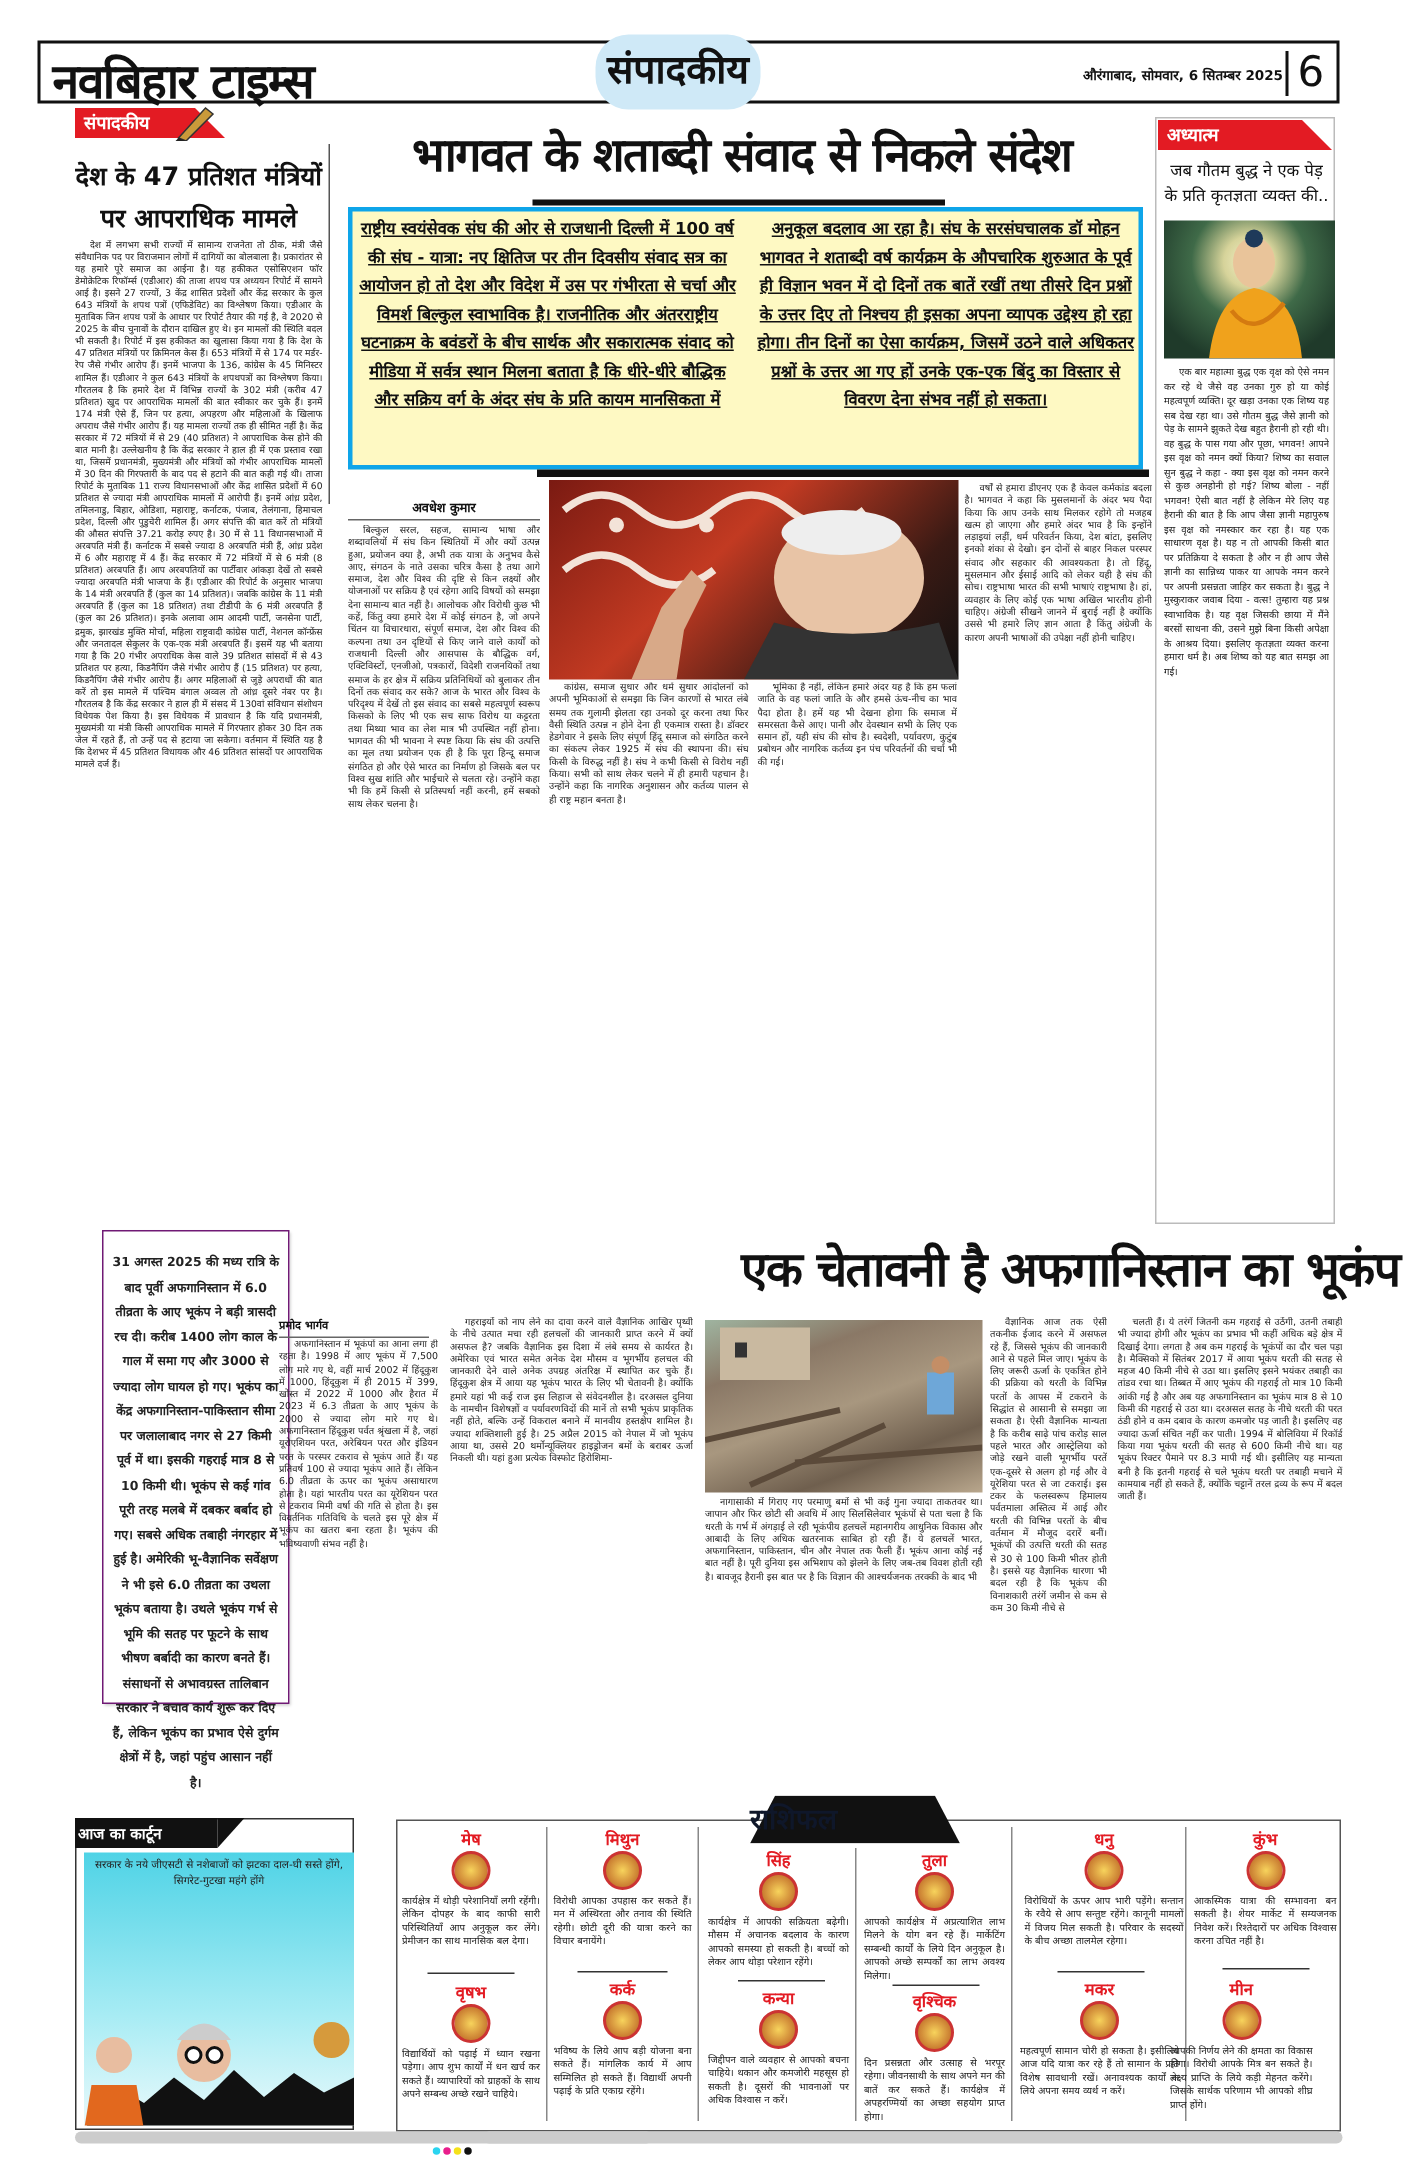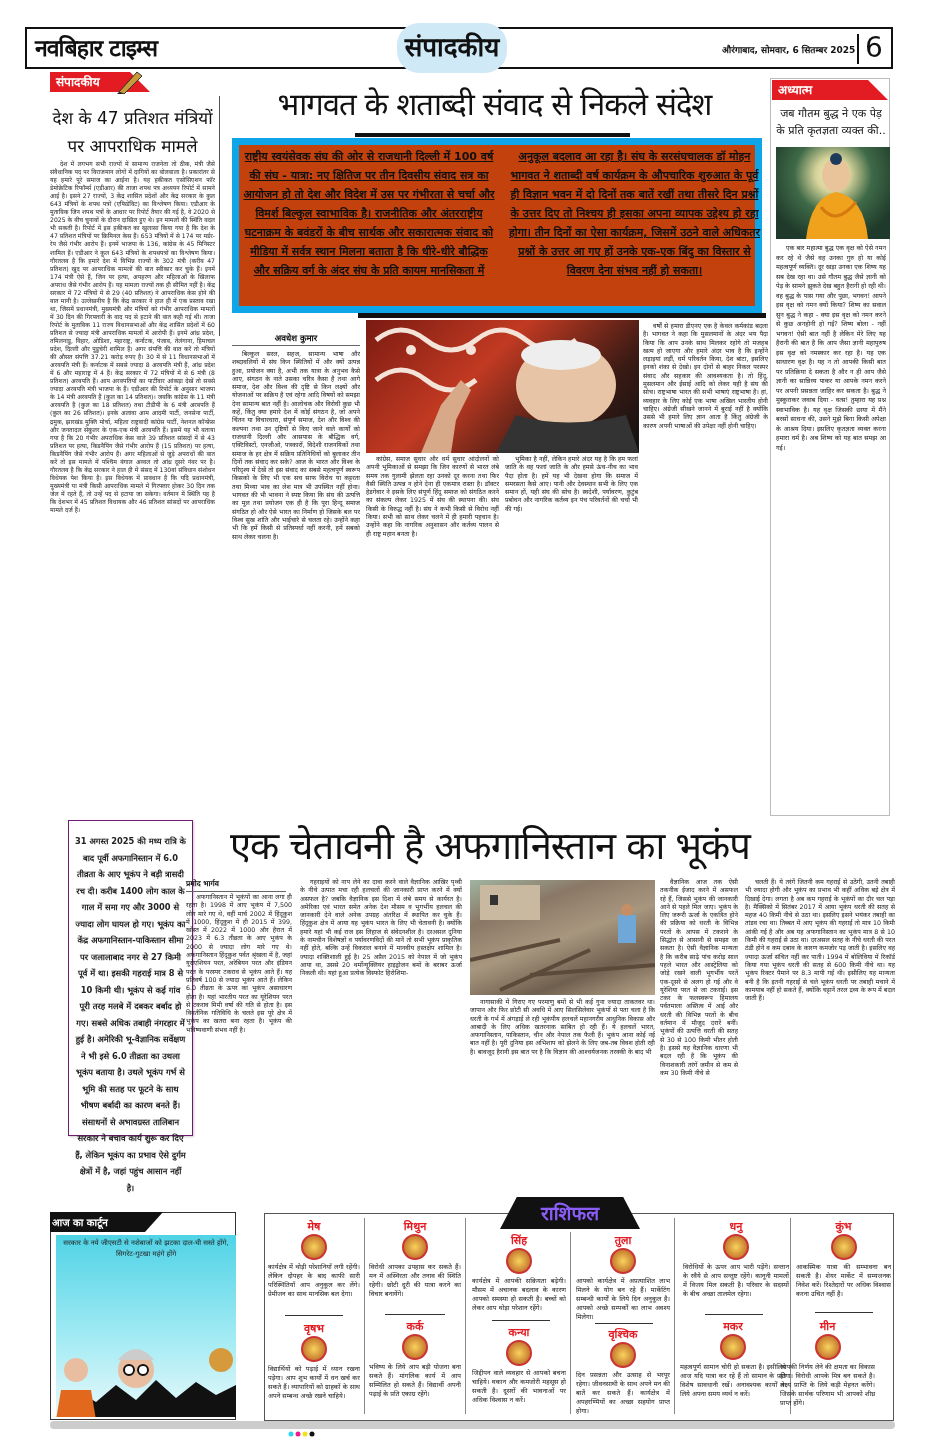--- a/index.html
+++ b/index.html
@@ -1,30 +1,30 @@
 <!DOCTYPE html>
 <html><head>
 <meta charset="utf-8">
 <style>
 *{box-sizing:border-box;margin:0;padding:0}
 body{width:945px;height:1455px;background:#fff;font-family:"DejaVu Sans",sans-serif;color:#111;position:relative;overflow:hidden}
 .abs{position:absolute}
 .masthead{left:25px;top:27px;width:868px;height:42px;border:2px solid #111;background:#fff}
-.mast-logo{left:8px;top:2px;font-size:23px;font-weight:bold;letter-spacing:-1px}
+.mast-logo{left:8px;top:2px;font-size:32px;font-weight:bold;letter-spacing:-1px}
 .mast-sec{left:370px;top:-6px;width:110px;height:50px;background:#cfe9f7;border-radius:22px;text-align:center;font-size:26px;font-weight:bold;line-height:48px}
 .mast-date{left:695px;top:14px;font-size:9px;font-weight:bold}
 .mast-sep{left:830px;top:5px;width:2px;height:30px;background:#111}
 .mast-page{left:838px;top:2px;font-size:28px}
 .redtag{background:#e31b23;color:#fff;font-weight:bold;font-size:12px;padding:2px 6px;height:20px;line-height:16px}
 .redtag:after{content:"";position:absolute;right:-20px;top:0;border-left:20px solid #e31b23;border-top:20px solid transparent}
 .text{font-size:6.3px;line-height:8.3px;text-align:justify;color:#222;overflow:hidden}
 .text p{text-indent:10px}
-h1{font-weight:normal;color:#111}
+h1{font-weight:bold;color:#111}
 .hline{background:#333;height:1px}
-.pullbox{border:7px solid #0ea5e9;background:#c2410c}
+.pullbox{border:3px solid #0ea5e9;background:#fef9c3}
 .pull{font-size:11px;line-height:19px;text-align:center;text-decoration:underline;font-weight:bold;color:#111}
 .img{background:linear-gradient(135deg,#7a1a12,#c23a22 40%,#3a1a14 75%,#111)}
 .quake{background:linear-gradient(160deg,#9fb4a0 0,#8a7866 25%,#a8977f 50%,#6f5f4e 75%,#b9a78d)}
 .buddha{background:radial-gradient(circle at 50% 30%,#f5f2c8 0,#d6d39a 20%,#3f6a48 45%,#1f3a2a 80%)}
 .cartoon{background:linear-gradient(180deg,#4fd3e6,#a8ecf4 60%,#e9f9fb)}
 .rashi{position:absolute;text-align:center}
 .rashi .nm{color:#e31b23;font-weight:bold;font-size:11px}
 .rashi .ic{width:26px;height:26px;border-radius:50%;border:2px solid #c33;margin:1px auto 3px;background:radial-gradient(circle,#f7d35c,#b5561e)}
 .rashi .tx{font-size:6.5px;line-height:9px;text-align:justify;color:#222}
 .regbar{height:8px;background:#ccc;border-radius:4px}
@@ -104,21 +104,21 @@
       <path d="M45 60 Q60 80 80 55" stroke="#d47a10" stroke-width="3" fill="none"></path>
     </svg>
 </div>
 <div class="abs text" style="left:776px;top:244px;width:110px;height:568px;font-size:6.4px;line-height:9.5px">
     <p>एक बार महात्मा बुद्ध एक वृक्ष को ऐसे नमन कर रहे थे जैसे वह उनका गुरु हो या कोई महत्वपूर्ण व्यक्ति। दूर खड़ा उनका एक शिष्य यह सब देख रहा था। उसे गौतम बुद्ध जैसे ज्ञानी को पेड़ के सामने झुकते देख बहुत हैरानी हो रही थी। वह बुद्ध के पास गया और पूछा, भगवन! आपने इस वृक्ष को नमन क्यों किया? शिष्य का सवाल सुन बुद्ध ने कहा - क्या इस वृक्ष को नमन करने से कुछ अनहोनी हो गई? शिष्य बोला - नहीं भगवन! ऐसी बात नहीं है लेकिन मेरे लिए यह हैरानी की बात है कि आप जैसा ज्ञानी महापुरुष इस वृक्ष को नमस्कार कर रहा है। यह एक साधारण वृक्ष है। यह न तो आपकी किसी बात पर प्रतिक्रिया दे सकता है और न ही आप जैसे ज्ञानी का सान्निध्य पाकर या आपके नमन करने पर अपनी प्रसन्नता जाहिर कर सकता है। बुद्ध ने मुस्कुराकर जवाब दिया - वत्स! तुम्हारा यह प्रश्न स्वाभाविक है। यह वृक्ष जिसकी छाया में मैंने बरसों साधना की, उसने मुझे बिना किसी अपेक्षा के आश्रय दिया। इसलिए कृतज्ञता व्यक्त करना हमारा धर्म है। अब शिष्य को यह बात समझ आ गई।</p>
   </div>
 
 <div class="abs" style="left:68px;top:820px;width:125px;height:316px;border:1px solid #701a75;box-shadow:1px 1px 2px #ccc">
   <div style="padding:12px 6px;font-size:8.3px;line-height:16.5px;text-align:center;font-weight:bold;color:#222">31 अगस्त 2025 की मध्य रात्रि के बाद पूर्वी अफगानिस्तान में 6.0 तीव्रता के आए भूकंप ने बड़ी त्रासदी रच दी। करीब 1400 लोग काल के गाल में समा गए और 3000 से ज्यादा लोग घायल हो गए। भूकंप का केंद्र अफगानिस्तान-पाकिस्तान सीमा पर जलालाबाद नगर से 27 किमी पूर्व में था। इसकी गहराई मात्र 8 से 10 किमी थी। भूकंप से कई गांव पूरी तरह मलबे में दबकर बर्बाद हो गए। सबसे अधिक तबाही नंगरहार में हुई है। अमेरिकी भू-वैज्ञानिक सर्वेक्षण ने भी इसे 6.0 तीव्रता का उथला भूकंप बताया है। उथले भूकंप गर्भ से भूमि की सतह पर फूटने के साथ भीषण बर्बादी का कारण बनते हैं। संसाधनों से अभावग्रस्त तालिबान सरकार ने बचाव कार्य शुरू कर दिए हैं, लेकिन भूकंप का प्रभाव ऐसे दुर्गम क्षेत्रों में है, जहां पहुंच आसान नहीं है।</div>
 </div>
-<h1 class="abs" style="left:230px;top:822px;width:715px;font-size:38px;line-height:48px;text-align:left;letter-spacing:-1px">एक चेतावनी है अफगानिस्तान का भूकंप</h1>
+<h1 class="abs" style="left:218px;top:822px;width:715px;font-size:32px;line-height:48px;text-align:right;letter-spacing:-1px">एक चेतावनी है अफगानिस्तान का भूकंप</h1>
 
 <div class="abs" style="left:186px;top:878px;width:100px;font-size:7.5px;font-weight:bold;border-bottom:1px solid #666;padding-bottom:3px">प्रमोद भार्गव</div>
 <div class="abs text" style="left:186px;top:893px;width:106px;height:257px">
     <p>अफगानिस्तान में भूकंपों का आना लगा ही रहता है। 1998 में आए भूकंप में 7,500 लोग मारे गए थे, वहीं मार्च 2002 में हिंदूकुश में 1000, हिंदूकुश में ही 2015 में 399, खोस्त में 2022 में 1000 और हैरात में 2023 में 6.3 तीव्रता के आए भूकंप के 2000 से ज्यादा लोग मारे गए थे। अफगानिस्तान हिंदूकुश पर्वत श्रृंखला में है, जहां यूरोएशियन परत, अरेबियन परत और इंडियन परत के परस्पर टकराव से भूकंप आते हैं। यह प्रतिवर्ष 100 से ज्यादा भूकंप आते हैं। लेकिन 6.0 तीव्रता के ऊपर का भूकंप असाधारण होता है। यहां भारतीय परत का यूरेशियन परत से टकराव मिमी वर्षा की गति से होता है। इस विवर्तनिक गतिविधि के चलते इस पूरे क्षेत्र में भूकंप का खतरा बना रहता है। भूकंप की भविष्यवाणी संभव नहीं है।</p>
   </div>
 <div class="abs text" style="left:300px;top:878px;width:162px;height:272px">
     <p>गहराइयों को नाप लेने का दावा करने वाले वैज्ञानिक आखिर पृथ्वी के नीचे उत्पात मचा रही हलचलों की जानकारी प्राप्त करने में क्यों असफल है? जबकि वैज्ञानिक इस दिशा में लंबे समय से कार्यरत है। अमेरिका एवं भारत समेत अनेक देश मौसम व भूगर्भीय हलचल की जानकारी देने वाले अनेक उपग्रह अंतरिक्ष में स्थापित कर चुके हैं। हिंदूकुश क्षेत्र में आया यह भूकंप भारत के लिए भी चेतावनी है। क्योंकि हमारे यहां भी कई राज इस लिहाज से संवेदनशील है। दरअसल दुनिया के नामचीन विशेषज्ञों व पर्यावरणविदों की मानें तो सभी भूकंप प्राकृतिक नहीं होते, बल्कि उन्हें विकराल बनाने में मानवीय हस्तक्षेप शामिल है। ज्यादा शक्तिशाली हुई है। 25 अप्रैल 2015 को नेपाल में जो भूकंप आया था, उससे 20 थर्मोन्यूक्लियर हाइड्रोजन बमों के बराबर ऊर्जा निकली थी। यहां हुआ प्रत्येक विस्फोट हिरोशिमा-</p>
   </div>
 <div class="abs quake" style="left:470px;top:880px;width:185px;height:115px;overflow:hidden">
   <svg width="185" height="115" viewBox="0 0 185 115">
@@ -156,21 +156,21 @@
         <circle cx="87" cy="40" r="5" fill="#fff" stroke="#111" stroke-width="2"></circle>
         <circle cx="20" cy="40" r="12" fill="#e8bda0"></circle>
         <path d="M5 60 L35 60 L40 90 L0 90 Z" fill="#e2681e"></path>
         <circle cx="165" cy="30" r="12" fill="#d69a3c"></circle>
       </svg>
   </div>
 </div>
 
 <div class="abs" style="left:264px;top:1213px;width:630px;height:208px;border:1px solid #555"></div>
 <div class="abs" style="left:500px;top:1197px;width:140px;height:32px;background:#111;clip-path:polygon(12% 0,88% 0,100% 100%,0 100%)"></div>
-<div class="abs" style="left:500px;top:1197px;width:140px;text-align:center;color:#8b5cf6;font-size:19px;font-weight:bold;line-height:32px">राशिफल</div>
+<div class="abs" style="left:500px;top:1197px;width:140px;color:#0f172a;font-size:19px;font-weight:bold;line-height:32px">राशिफल</div>
 
 <div class="abs" style="left:364px;top:1218px;width:1px;height:196px;background:#888"></div>
 <div class="abs" style="left:465px;top:1218px;width:1px;height:196px;background:#888"></div>
 <div class="abs" style="left:570px;top:1232px;width:1px;height:182px;background:#888"></div>
 <div class="abs" style="left:674px;top:1218px;width:1px;height:196px;background:#888"></div>
 <div class="abs" style="left:790px;top:1218px;width:1px;height:196px;background:#888"></div>
 
 <div class="rashi" style="left:268px;top:1218px;width:92px">
     <div class="nm">मेष</div>
     <div class="ic"></div>

